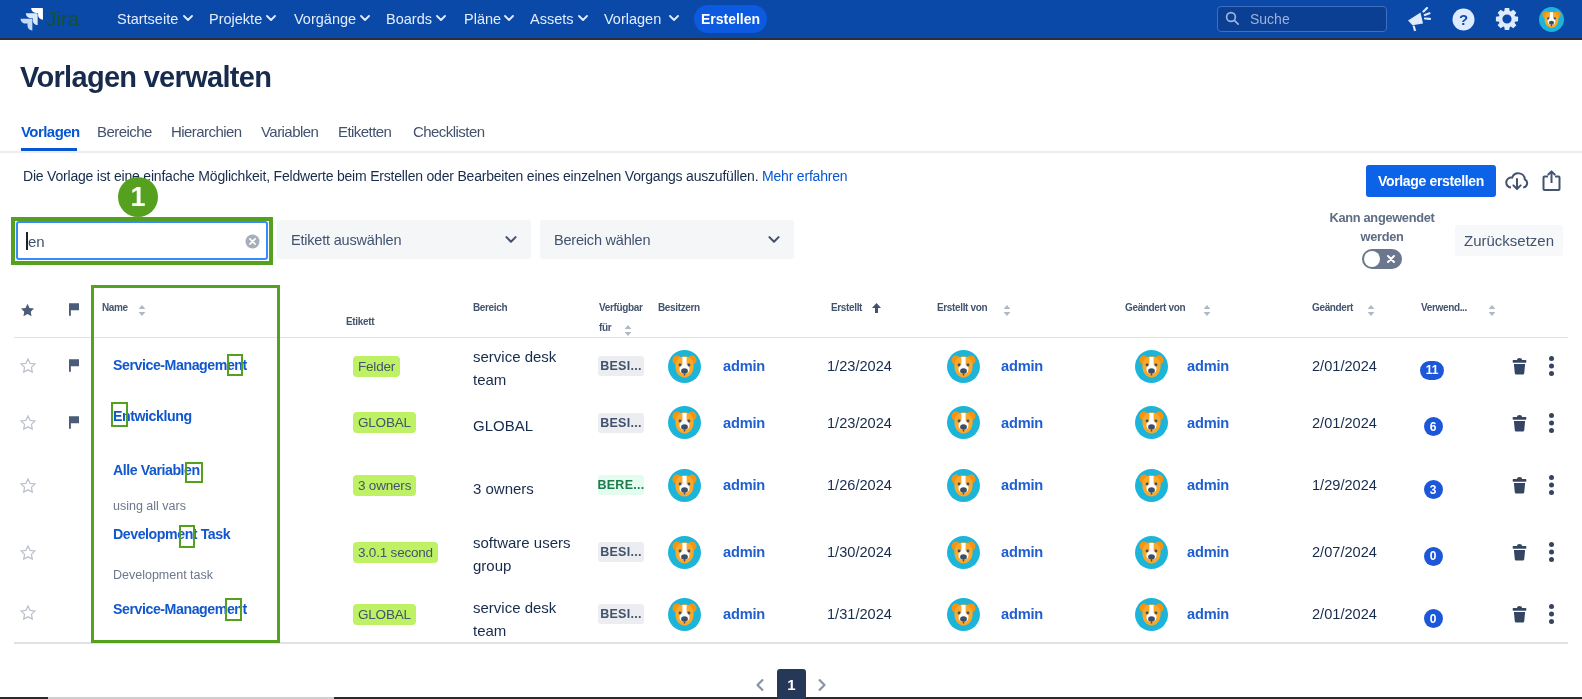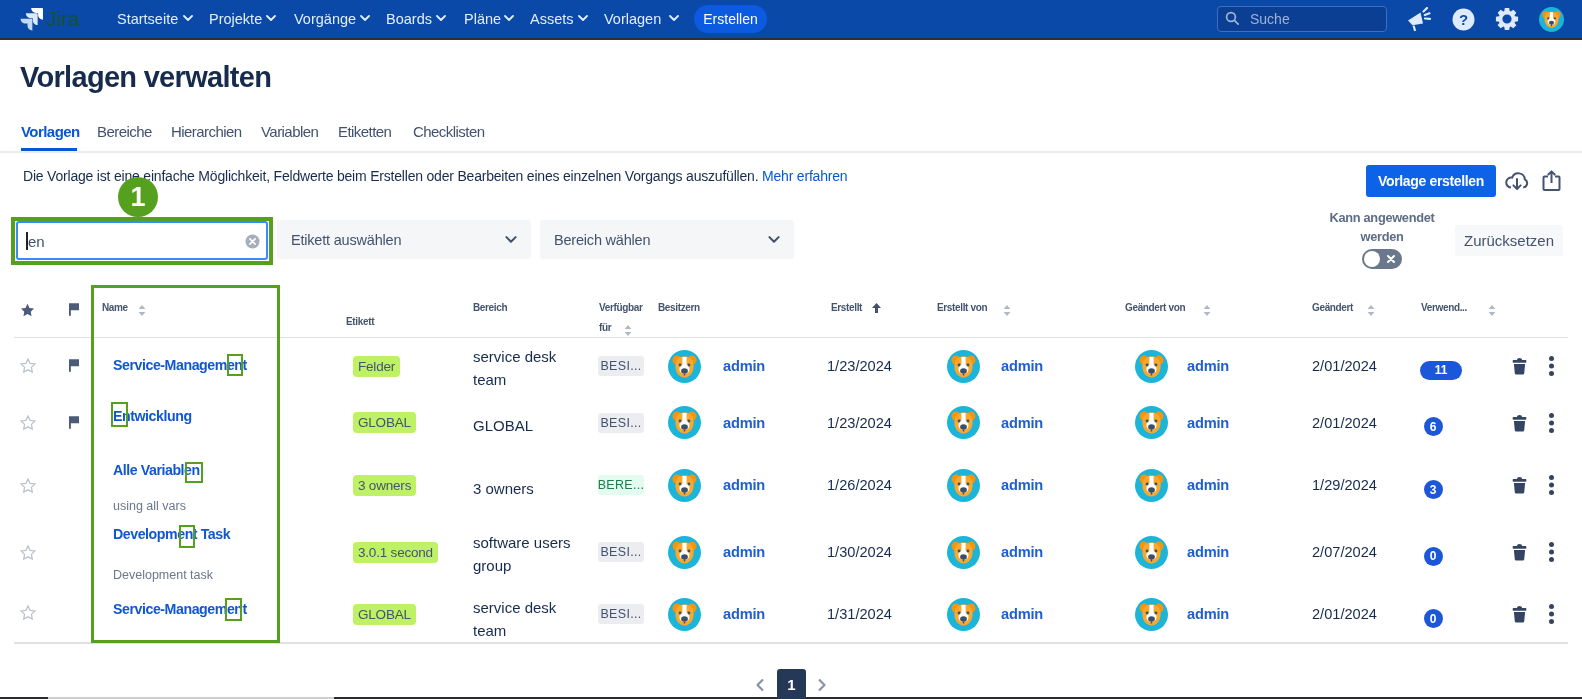--- a/index.html
+++ b/index.html
@@ -8,21 +8,21 @@
 .navline{left:0;top:38px;width:1582px;height:1.5px;background:#2c2f35}
 .nitem{top:11px;font-size:14.5px;color:#E3EDFC}
 .title{left:20px;top:61px;font-size:29px;font-weight:700;color:#172B4D;letter-spacing:-0.7px}
 .tab{top:122.5px;font-size:15px;color:#42526E;letter-spacing:-0.55px}
 .tabact{color:#0757D2;font-weight:700}
 .desc{left:23px;top:168px;font-size:14px;color:#172B4D;letter-spacing:-0.2px}
 .desc a{color:#0757D2;text-decoration:none}
 .drop{top:220px;height:39px;background:#F5F6F8;border-radius:3px;font-size:14.5px;letter-spacing:-0.2px;color:#42526E;display:flex;align-items:center;padding:0 14px;justify-content:space-between}
 .hdr{font-size:10px;font-weight:700;color:#44546F;letter-spacing:-0.35px}
 .tag{background:#bef264;border-radius:4px;color:#44546F;font-size:13.5px;letter-spacing:-0.2px;display:flex;align-items:center;justify-content:center;white-space:nowrap;padding:0 5px}
-.avail{background:#EBEDF0;border-radius:3px;color:#42526E;font-size:12.5px;font-weight:400;display:flex;align-items:center;justify-content:center;letter-spacing:0.3px}
+.avail{background:#EBEDF0;border-radius:3px;color:#42526E;font-size:12.5px;font-weight:700;display:flex;align-items:center;justify-content:center;letter-spacing:0.3px}
 .bere{background:#E3FCEF;color:#1E7B4D}
 .nlink{font-size:14.2px;font-weight:700;color:#1157CE;letter-spacing:-0.45px}
 .alink{font-size:14.6px;font-weight:700;color:#1F5FD2;letter-spacing:-0.2px}
 .sub{font-size:12.5px;color:#6B778C}
 .date{font-size:14.6px;color:#172B4D}
 .badge{background:#1B57D8;color:#fff;border-radius:9.5px;font-weight:700;font-size:12px;display:flex;align-items:center;justify-content:center}
 .cell2{font-size:15px;color:#172B4D;line-height:23px}
 .gbox{border:3px solid #55A01E}
 .gsm{position:absolute;border:2.5px solid #55A01E}
 </style></head><body>
@@ -98,21 +98,21 @@
       <use href="#chevd" stroke="#E3EDFC"></use>
     </svg>
 <div class="a nitem" style="left:530px">Assets</div>
 <svg class="a" style="left:578px;top:15px" width="10" height="7" viewBox="0 0 10 7">
       <use href="#chevd" stroke="#E3EDFC"></use>
     </svg>
 <div class="a nitem" style="left:604px">Vorlagen</div>
 <svg class="a" style="left:669px;top:15px" width="10" height="7" viewBox="0 0 10 7">
       <use href="#chevd" stroke="#E3EDFC"></use>
     </svg>
-<div class="a" style="left:694px;top:5px;width:73px;height:28px;background:#0B5ADF;border-radius:14px;color:#fff;font-weight:400;font-size:14px;display:flex;align-items:center;justify-content:center">Erstellen</div>
+<div class="a" style="left:694px;top:5px;width:73px;height:28px;background:#0B5ADF;border-radius:14px;color:#fff;font-weight:700;font-size:14px;display:flex;align-items:center;justify-content:center">Erstellen</div>
 <div class="a" style="left:1217px;top:6px;width:170px;height:26px;background:#0A3F93;border:1px solid #3F6FC0;border-radius:4px"></div>
 <svg class="a" style="left:1225px;top:11px" width="15" height="15" viewBox="0 0 15 15">
       <circle cx="6" cy="6" r="4.4" fill="none" stroke="#9FB3D9" stroke-width="1.7"></circle>
       <path d="M9.4,9.4 L13.2,13.2" stroke="#9FB3D9" stroke-width="1.7" stroke-linecap="round"></path>
     </svg>
 <div class="a" style="left:1250px;top:11px;font-size:14px;color:#9FB3D9">Suche</div>
 <svg class="a" style="left:1406px;top:7px" width="25" height="25" viewBox="0 0 25 25" fill="#DEEBFF">
       <path d="M2,13.5 L14.5,5.5 L17,16.5 L6.5,18.2 Z"></path>
       <path d="M6.5,18.8 l1.6,5.4 2.1,-0.6 -1.6,-5.2 Z"></path>
       <path d="M17.5,4.5 l3.5,-3.5" stroke="#DEEBFF" stroke-width="2.2" fill="none" stroke-linecap="round"></path>
@@ -232,21 +232,21 @@
 <div class="a date" style="left:827px;top:358px">1/23/2024</div>
 <svg class="a" style="left:947px;top:349.5px" width="33" height="33" viewBox="0 0 36 36">
       <use href="#dog"></use>
     </svg>
 <div class="a alink" style="left:1001px;top:358px">admin</div>
 <svg class="a" style="left:1135px;top:349.5px" width="33" height="33" viewBox="0 0 36 36">
       <use href="#dog"></use>
     </svg>
 <div class="a alink" style="left:1187px;top:358px">admin</div>
 <div class="a date" style="left:1312px;top:358px">2/01/2024</div>
-<div class="a badge" style="left:1420px;top:360.5px;width:42px;height:19px">11</div>
+<div class="a badge" style="left:1420px;top:360.5px;width:24px;height:19px">11</div>
 <svg class="a" style="left:1509px;top:356px" width="21" height="21" viewBox="0 0 24 24">
       <use href="#trash" fill="#344563"></use>
     </svg>
 <svg class="a" style="left:1549px;top:356px" width="5" height="20" viewBox="0 0 5 20">
       <use href="#kebab" fill="#344563"></use>
     </svg>
 
 <svg class="a" style="left:19px;top:413.5px" width="18" height="18" viewBox="0 0 24 24">
       <use href="#star" fill="none" stroke="#BDC3CE" stroke-width="1.7"></use>
     </svg>

